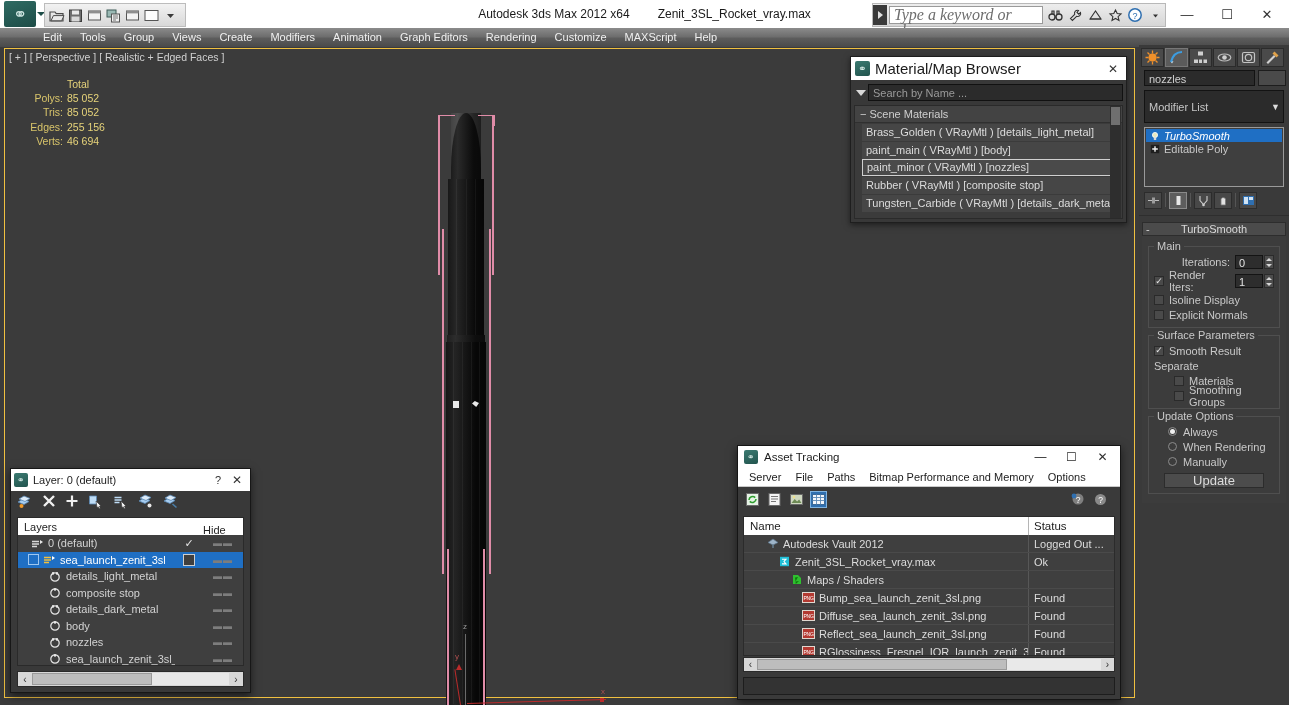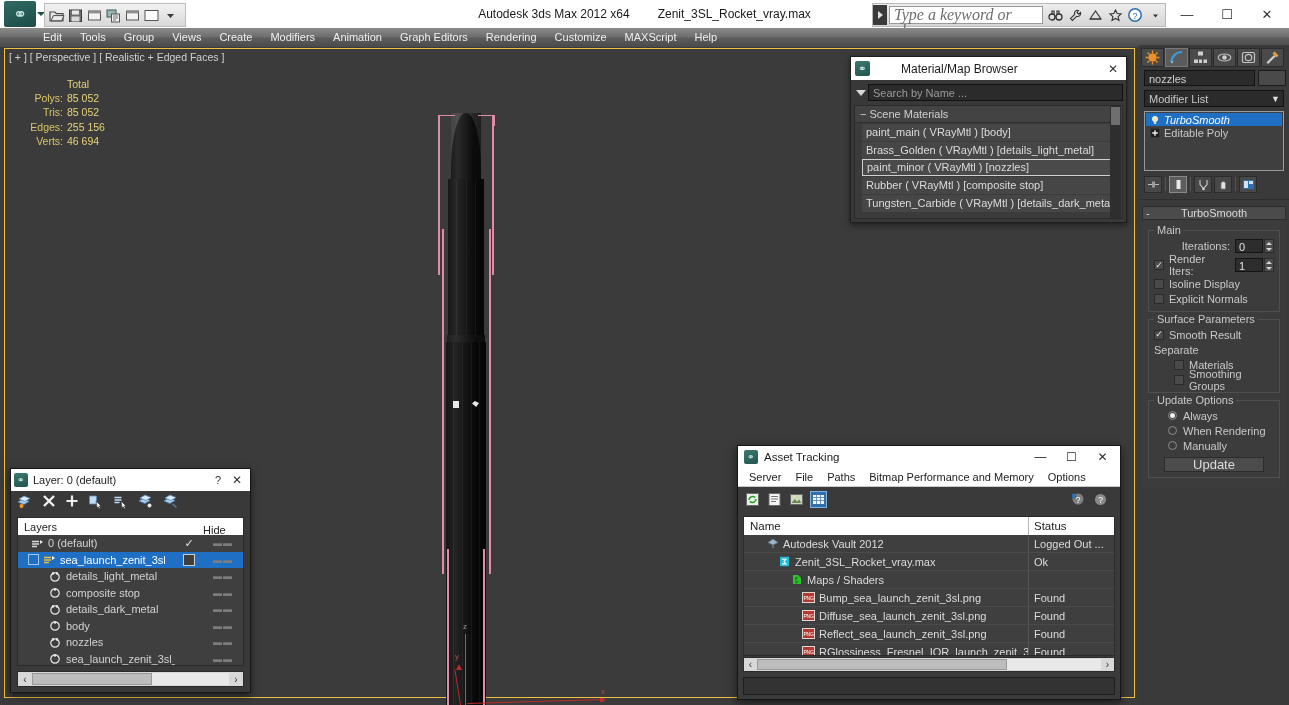--- a/index.html
+++ b/index.html
@@ -103,21 +103,21 @@
   
   #mmb{
     position:absolute;left:850px;top:56px;width:277px;height:167px;
     background:#383838;border:1px solid #1e1e1e;box-sizing:border-box;
     box-shadow:0 2px 6px rgba(0,0,0,0.5);
   }
   #mmb-title{height:23px;background:#ffffff;display:flex;align-items:center;padding:0 4px;}
   #mmb-title .ti{width:15px;height:15px;background:linear-gradient(160deg,#3b7a71,#22544e);
     border-radius:2px;display:flex;align-items:center;justify-content:center;margin-right:5px;}
   #mmb-title .ti b{font-family:"DejaVu Serif",serif;font-size:10px;color:#d8ece8;transform:scaleX(-1);font-weight:400;}
-  #mmb-title .tt{color:#1b1b1b;font-size:12px;flex:1;margin-left:26px;}
+  #mmb-title .tt{color:#1b1b1b;font-size:15px;flex:1;}
   #mmb-title .cx{width:18px;text-align:center;color:#333;font-size:12px;}
   #mmb-search{height:19px;margin:3px 3px 0 3px;display:flex;align-items:center;}
   #mmb-search .dcar{width:14px;display:flex;align-items:center;justify-content:center;}
   #mmb-search .dcar i{width:0;height:0;border-left:5px solid transparent;border-right:5px solid transparent;border-top:6px solid #d8d8d8;}
   #mmb-search .sbox{flex:1;height:17px;background:#2b2b2b;border:1px solid #111;color:#9a9a9a;
     font-size:11px;line-height:17px;padding-left:4px;box-sizing:border-box;}
   #mmb-body{position:absolute;left:3px;top:48px;right:3px;bottom:3px;background:#3b3b3b;border:1px solid #2a2a2a;overflow:hidden;}
   #mmb-group{height:16px;background:#434343;border-bottom:1px solid #303030;color:#cfcfcf;
     font-size:11px;line-height:16px;padding-left:5px;}
   .mat-row{height:17px;margin:1px 5px 0 7px;background:#464646;color:#dcdcdc;font-size:11px;line-height:17px;padding-left:4px;
@@ -131,21 +131,21 @@
     position:absolute;left:1139px;top:45px;width:150px;height:660px;
     background:#3a3a3a;
   }
   #cp-tabs{height:20px;display:flex;align-items:center;gap:1px;padding:2px 2px 0 2px;background:#3a3a3a;}
   .cp-tab{width:23px;height:19px;background:#4a4a4a;border:1px solid #2b2b2b;display:flex;align-items:center;justify-content:center;box-sizing:border-box;}
   .cp-tab.active{background:#5b5b5b;border-color:#777;}
   #cp-name{margin:3px 3px 0 5px;display:flex;gap:3px;}
   #cp-name .nbox{flex:1;height:16px;background:#2b2b2b;border:1px solid #131313;color:#cfcfcf;
     font-size:11px;line-height:16px;padding-left:4px;box-sizing:border-box;}
   #cp-name .swatch{width:28px;height:16px;background:#4a4a4a;border:1px solid #1d1d1d;box-sizing:border-box;}
-  #cp-modlist{margin:4px 5px 0 5px;height:17px;background:#2b2b2b;border:1px solid #131313;
+  #cp-modlist{margin:4px 5px 0 5px;height:33px;background:#2b2b2b;border:1px solid #131313;
     display:flex;align-items:center;box-sizing:border-box;}
   #cp-modlist .t{flex:1;color:#c6c6c6;font-size:11px;padding-left:4px;}
   #cp-modlist .dd{width:15px;height:15px;display:flex;align-items:center;justify-content:center;color:#ddd;font-size:9px;}
   #cp-stack{margin:4px 5px 0 5px;height:60px;background:#3f3f3f;border:1px solid #9a9a9a;box-sizing:border-box;padding:1px;}
   .stack-row{height:13px;display:flex;align-items:center;font-size:11px;padding-left:2px;}
   .stack-row.sel{background:#1f6fc4;color:#fff;font-style:italic;}
   .stack-row .ic{width:13px;height:11px;display:flex;align-items:center;justify-content:center;margin-right:3px;}
   #cp-stacktools{margin:4px 5px 0 5px;height:18px;display:flex;align-items:center;gap:2px;}
   .st-btn{width:18px;height:17px;background:#484848;border:1px solid #2c2c2c;display:flex;align-items:center;justify-content:center;box-sizing:border-box;}
   .st-btn.on{background:#5d5d5d;border-color:#8a8a8a;}
@@ -455,22 +455,22 @@
   <div id="mmb-search">
     <span class="dcar">
         <i></i>
       </span>
     <span class="sbox">Search by Name ...</span>
   </div>
   <div id="mmb-body">
     <div id="mmb-group">
       <span>−&nbsp;</span><span>Scene Materials</span>
     </div>
+    <div class="mat-row">Brass_Golden  ( VRayMtl )  [details_light_metal]</div>
     <div class="mat-row">paint_main  ( VRayMtl )  [body]</div>
-    <div class="mat-row">Brass_Golden  ( VRayMtl )  [details_light_metal]</div>
     <div class="mat-row sel">paint_minor  ( VRayMtl )  [nozzles]</div>
     <div class="mat-row">Rubber  ( VRayMtl )  [composite stop]</div>
     <div class="mat-row">Tungsten_Carbide  ( VRayMtl )  [details_dark_metal]</div>
     <div id="mmb-sb">
         <div class="thumb"></div>
       </div>
   </div>
 </div>
 
 <div id="cmdpanel">

